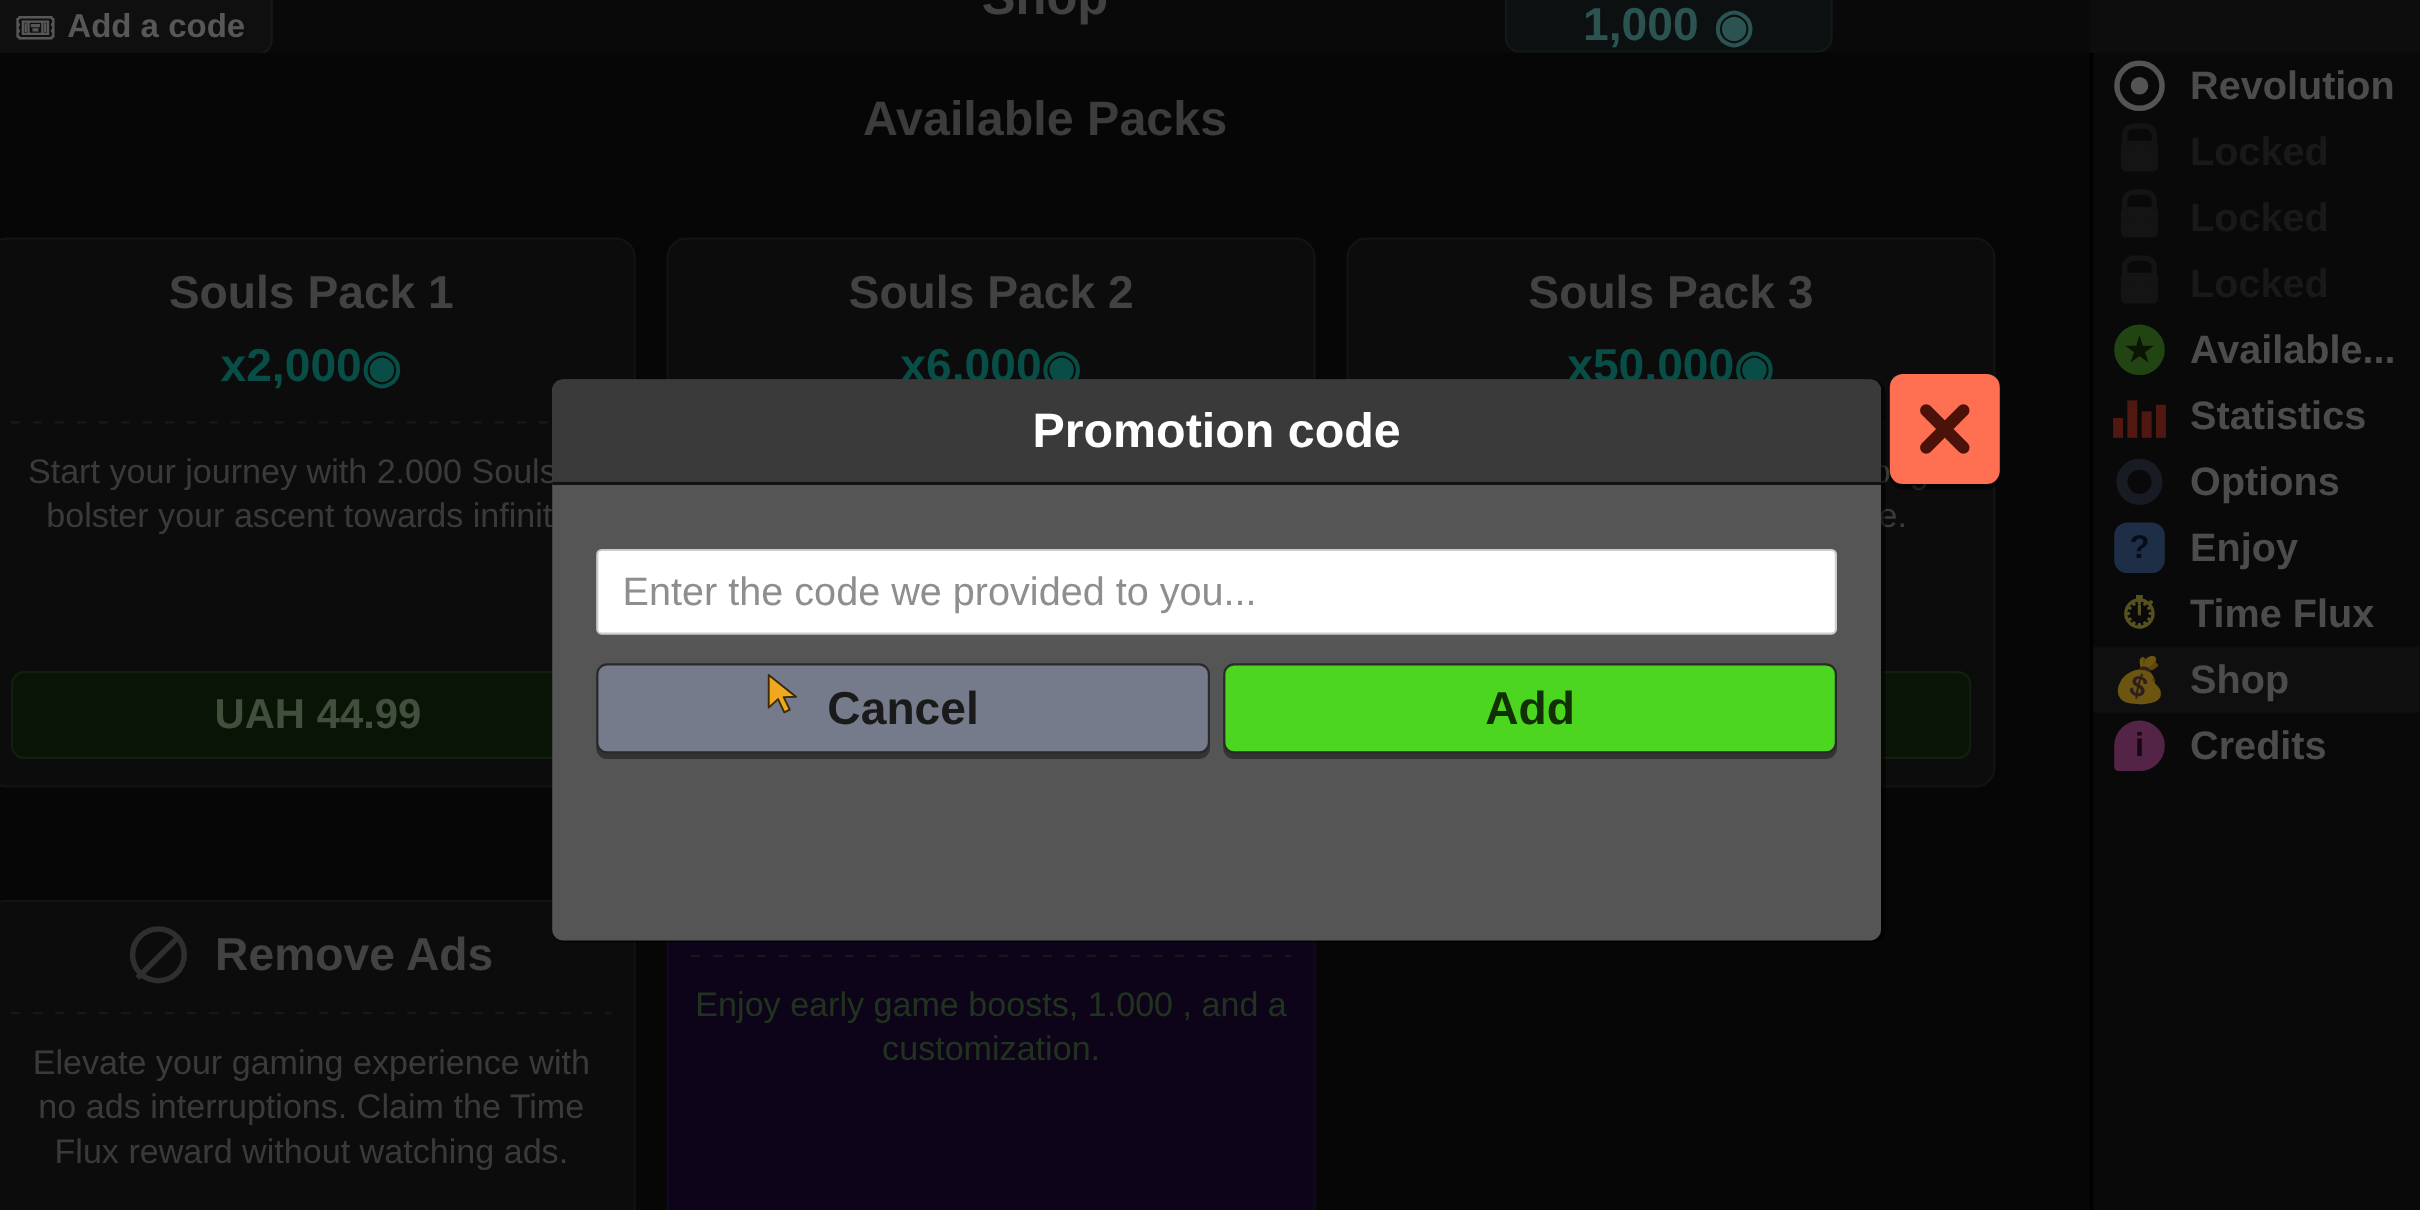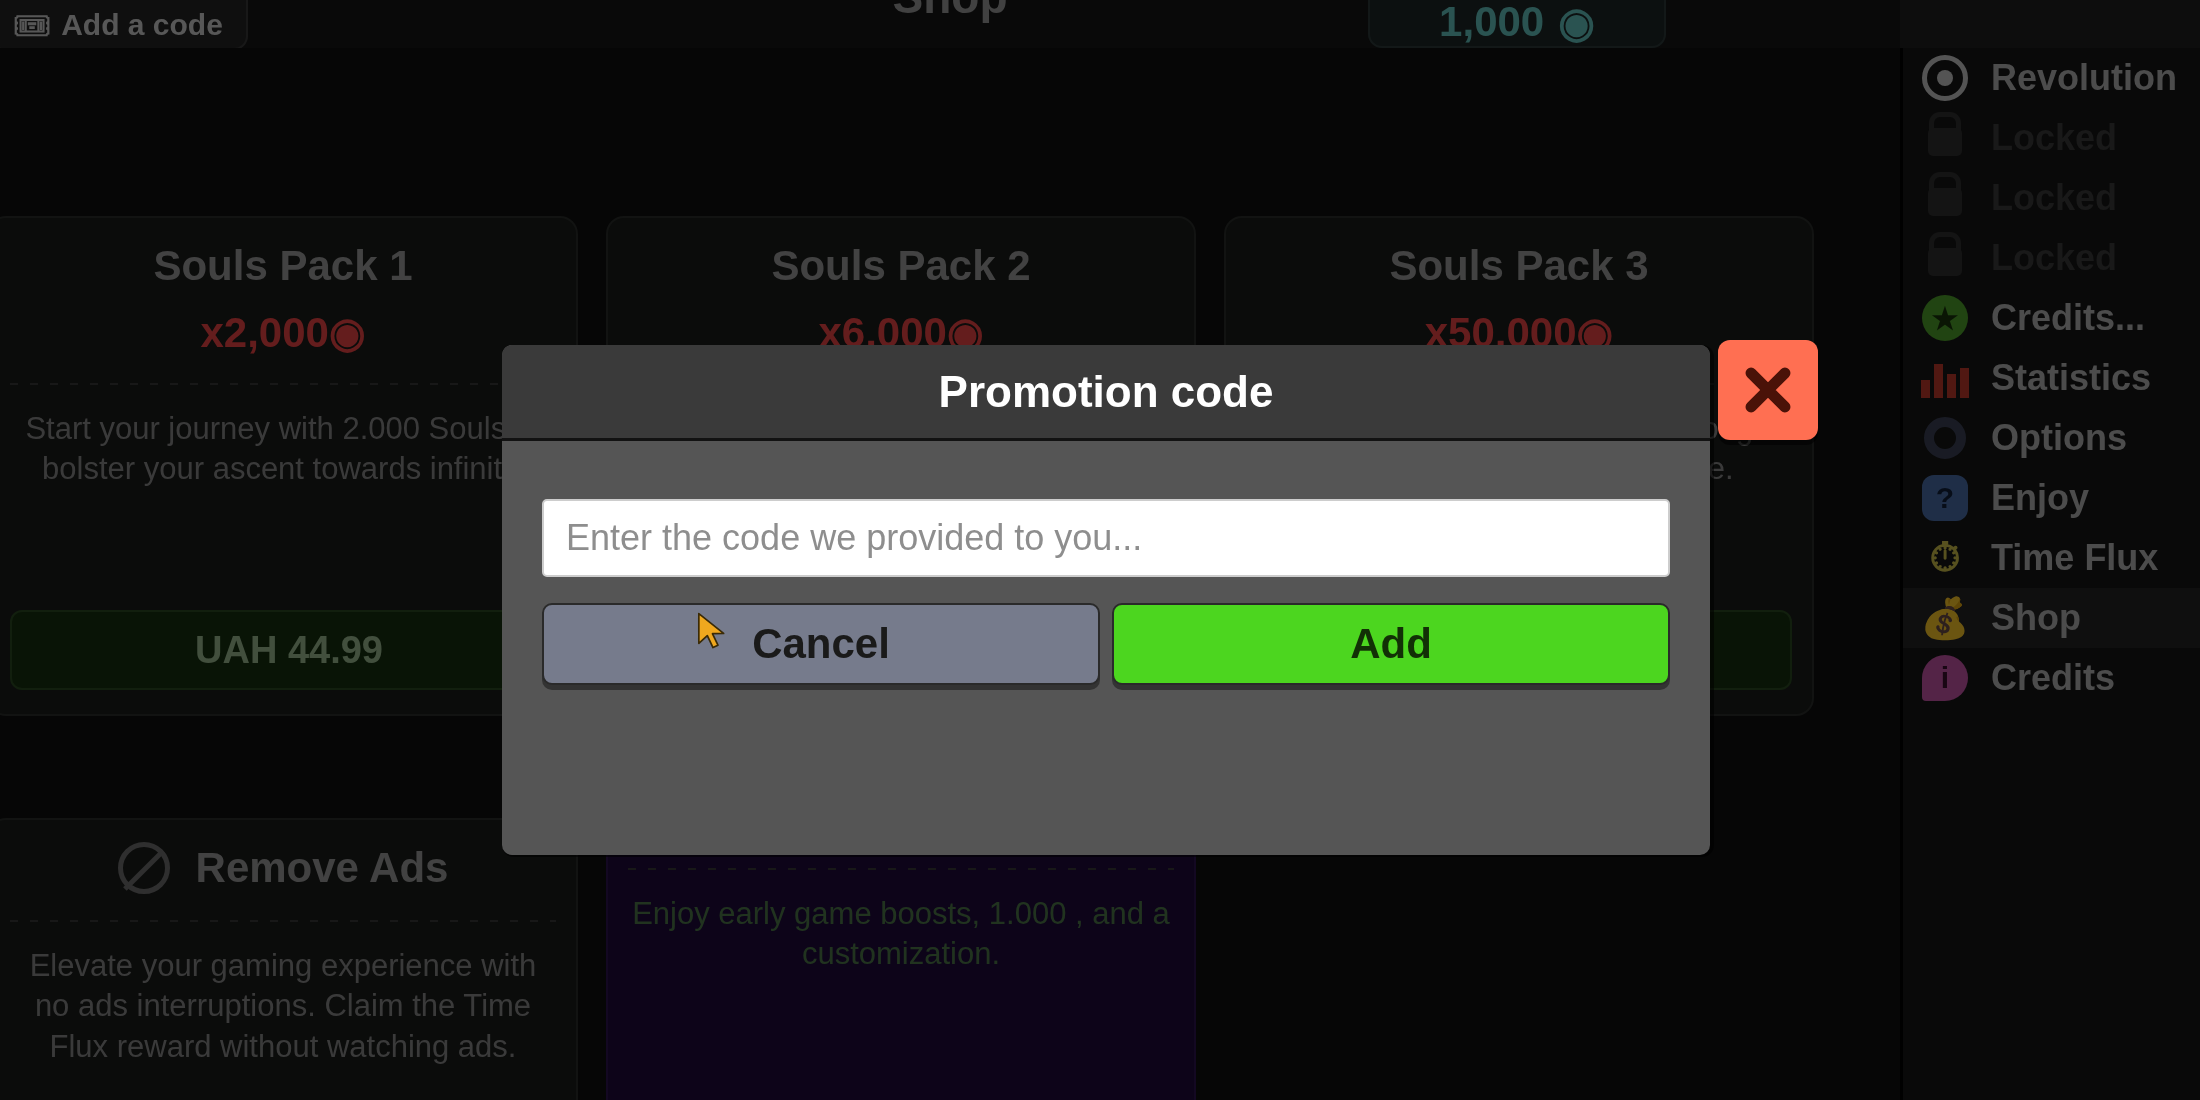--- a/index.html
+++ b/index.html
@@ -62,22 +62,22 @@
   .pack-card{
     width:590px; height:500px;
     background:#1a1c1a;
     border:2px solid #2a2d2a; border-radius:18px;
     padding:24px 20px;
     display:flex; flex-direction:column; align-items:center;
   }
   .pack-card:first-child{ margin-left:-12px; }
   .pack-title{ color:#9c9c9c; font-size:42px; font-weight:700; }
   .pack-amount{
-    color:#ef4444; font-size:42px; font-weight:700;
-    margin-top:18px; display:flex; align-items:center; gap:0;
+    color:#14b8a6; font-size:42px; font-weight:700;
+    margin-top:18px; display:flex; gap:0;
   }
   .dotted-sep{
     width:100%; height:2px; margin:26px 0 24px;
     background:repeating-linear-gradient(to right,#3a3a3a 0 8px,transparent 8px 20px);
   }
   .pack-desc{
     color:#8b8b8b; font-size:31px; line-height:1.28;
     text-align:center; flex:1;
   }
   .buy-btn{
@@ -208,20 +208,21 @@
       <span>Add a code</span>
     </div>
     <div class="topbar-title">Shop</div>
     <div class="currency-chip">
       <span>1,000</span>
       <span>◉</span>
     </div>
   </div>
 
   <div class="shop-body">
+    <div class="section-title">Available Packs</div>
 
     <div class="pack-row">
       <div class="pack-card">
         <div class="pack-title">Souls Pack 1</div>
         <div class="pack-amount">
           <span>x2,000</span>
           <span>◉</span>
         </div>
         <div class="dotted-sep"></div>
         <div class="pack-desc">Start your journey with 2.000 Souls to bolster your ascent towards infinity.</div>
@@ -297,21 +298,21 @@
       <span class="side-ico">
           <span class="lock-ico"></span>
         </span>
       <span>Locked</span>
     </div>
 
     <div class="side-item">
       <span class="side-ico">
         <span class="circle-ico" style="background:#4fa32a;border-radius:50%;color:#17320a;">★</span>
       </span>
-      <span>Credits...</span>
+      <span>Available...</span>
     </div>
 
     <div class="side-item">
       <span class="side-ico">
         <span class="bars-ico">
             <i style="height:18px"></i>
             <i style="height:34px"></i>
             <i style="height:24px"></i>
             <i style="height:30px"></i>
           </span>

